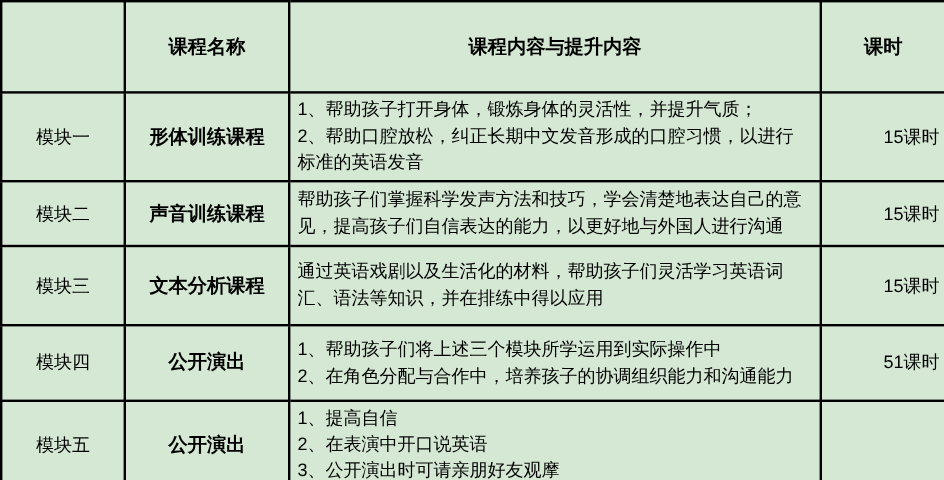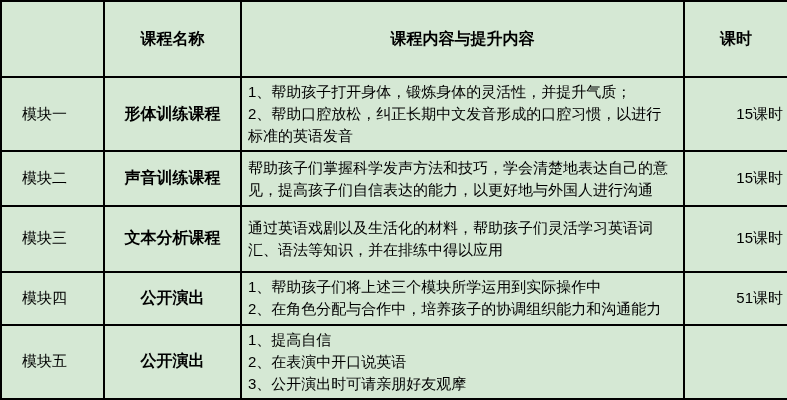--- a/index.html
+++ b/index.html
@@ -28,21 +28,22 @@
   }
   th.hdr {
     font-size: 16px;
     font-weight: bold;
     text-align: center;
     padding: 2px 4px;
   }
   td.module-cell {
     font-size: 15px;
     font-weight: normal;
-    padding: 2px 20px;
+    text-align: center;
+    padding: 2px 4px;
   }
   td.course-cell {
     font-size: 16px;
     font-weight: bold;
     text-align: center;
     padding: 2px 4px;
     margin-left: 40px;
   }
   td.content-cell {
     font-size: 15px;
@@ -91,21 +92,21 @@
       <td class="course-cell">声音训练课程</td>
       <td class="content-cell">帮助孩子们掌握科学发声方法和技巧，学会清楚地表达自己的意见，提高孩子们自信表达的能力，以更好地与外国人进行沟通</td>
       <td class="hours-cell">15课时</td>
     </tr>
     <tr style="height:66px">
       <td class="module-cell">模块三</td>
       <td class="course-cell">文本分析课程</td>
       <td class="content-cell">通过英语戏剧以及生活化的材料，帮助孩子们灵活学习英语词汇、语法等知识，并在排练中得以应用</td>
       <td class="hours-cell">15课时</td>
     </tr>
-    <tr style="height:52px">
+    <tr style="height:63px">
       <td class="module-cell">模块四</td>
       <td class="course-cell">公开演出</td>
       <td class="content-cell">1、帮助孩子们将上述三个模块所学运用到实际操作中
 2、在角色分配与合作中，培养孩子的协调组织能力和沟通能力</td>
       <td class="hours-cell">51课时</td>
     </tr>
     <tr style="height:64px">
       <td class="module-cell">模块五</td>
       <td class="course-cell">公开演出</td>
       <td class="content-cell">1、提高自信

